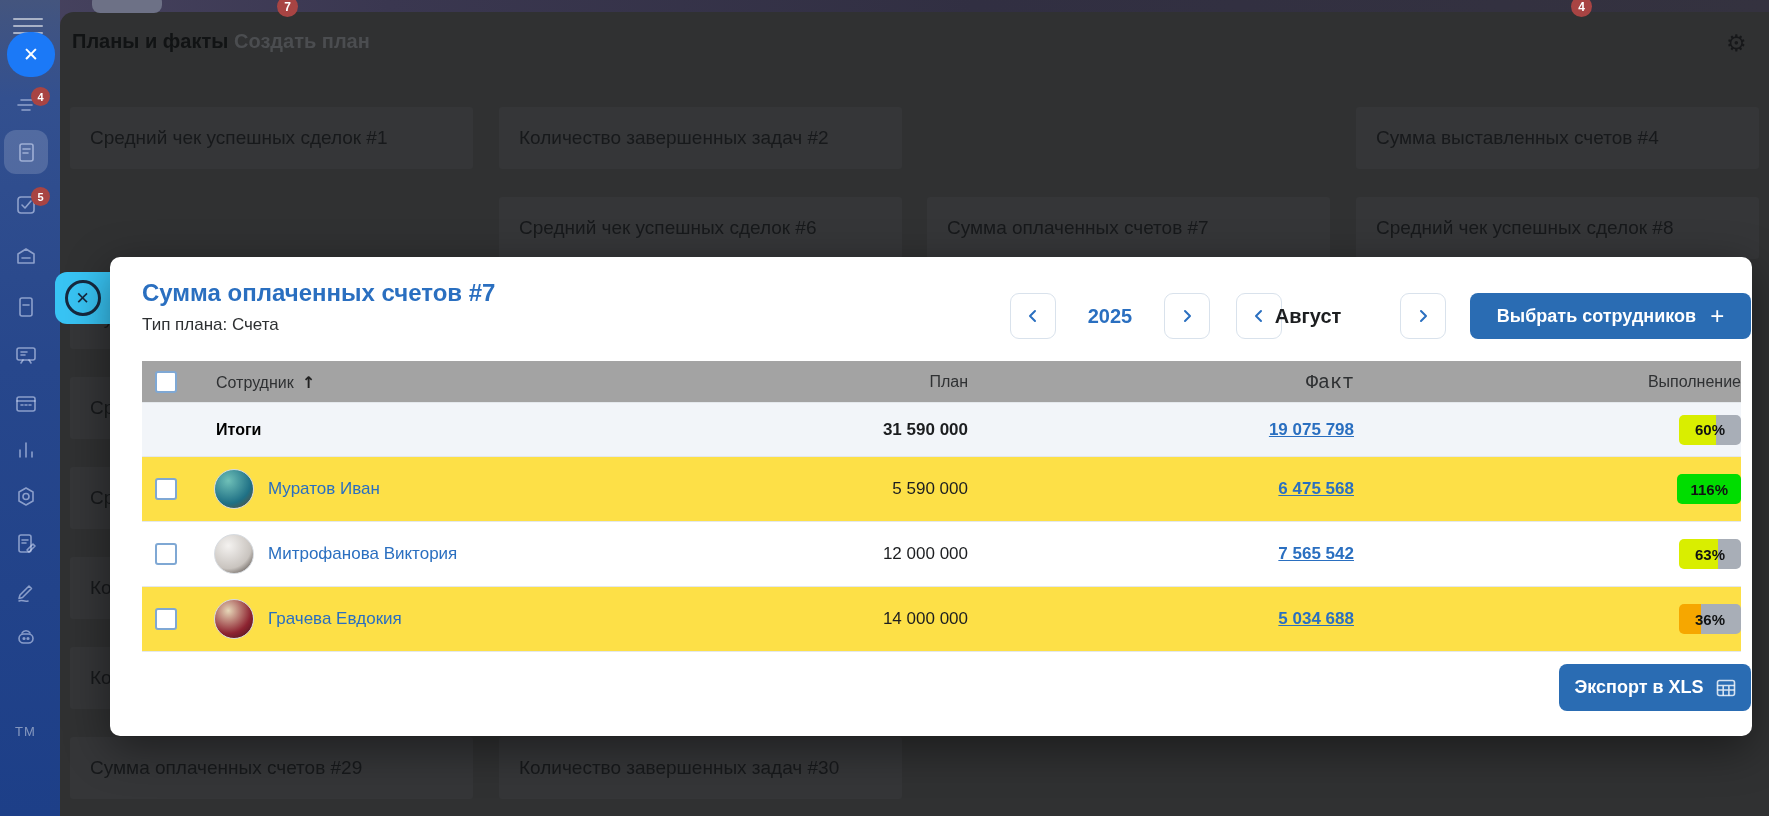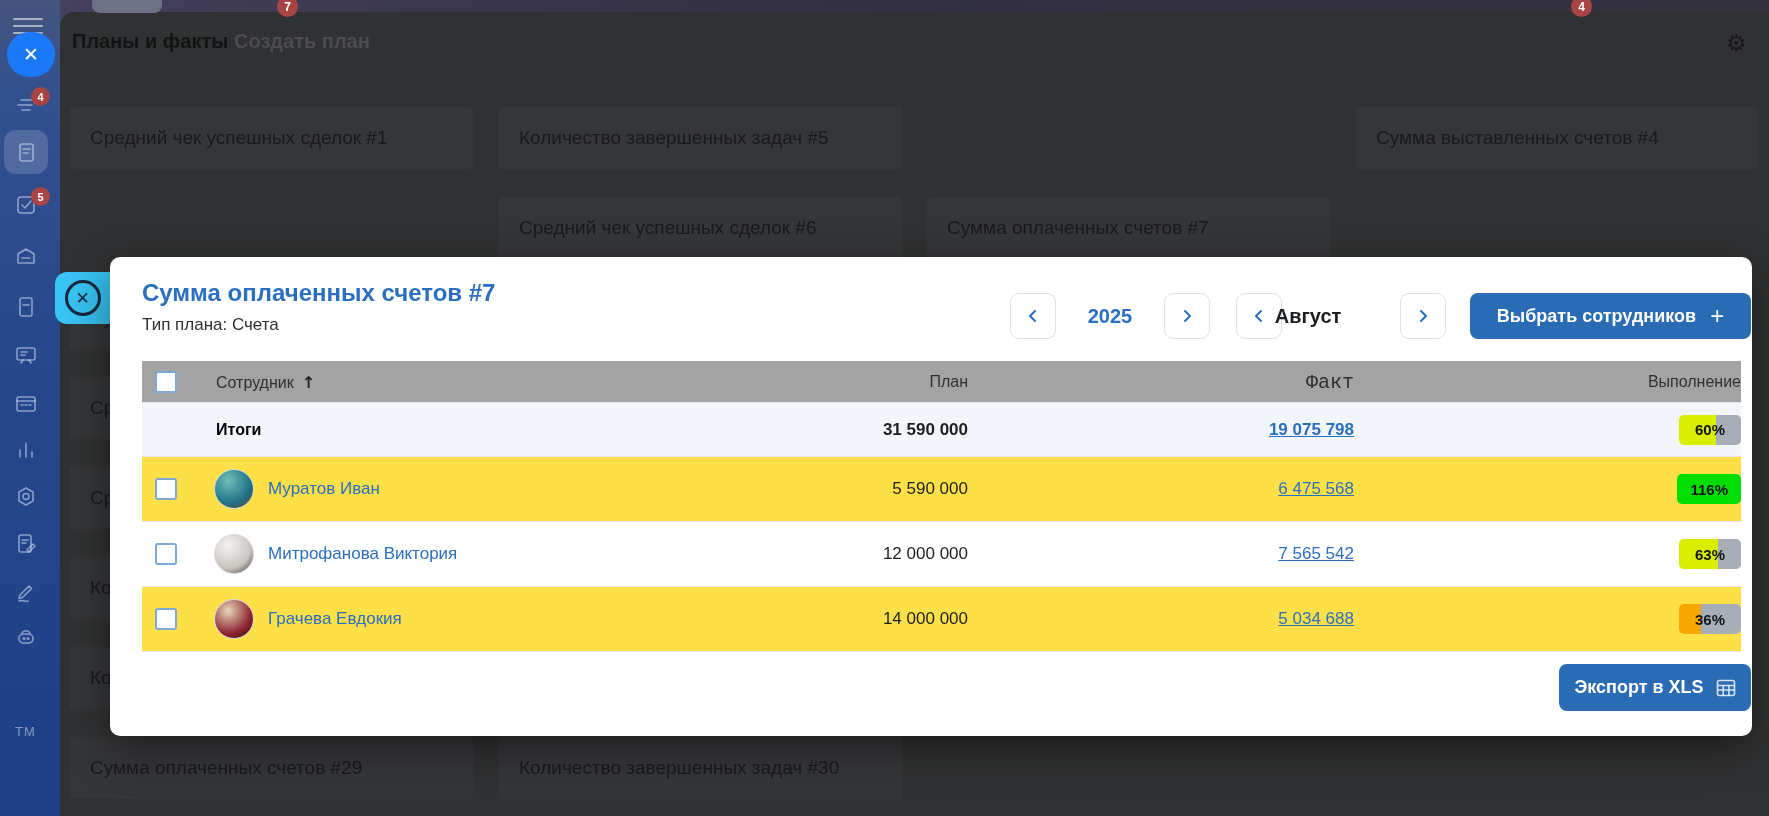--- a/index.html
+++ b/index.html
@@ -77,21 +77,21 @@
   .totals { height:54px; background:#f2f5f9; font-weight:700; }
   .erow { height:65px; }
   .erow.alt { background:#fde047; }
   .checkbox { position:absolute; left:13px; top:50%; transform:translateY(-50%);
               width:22px; height:22px; border:2px solid #7fa8d4; border-radius:3px;
               background:#fff; cursor:pointer; }
   .col-emp { position:absolute; left:74px; top:50%; transform:translateY(-50%); }
   .sort-arrow { font-weight:700; color:#222; margin-left:8px; font-family:"DejaVu Sans",sans-serif; }
   .num { position:absolute; top:50%; transform:translateY(-50%); font-size:17px; color:#1c1e20; }
   .col-plan { right:773px; } .col-fact { right:387px; } .col-done { right:0; }
-  .link { color:#2a6fc0; text-decoration:underline; cursor:pointer; }
+  .link { color:#2a6fc0; text-decoration:underline; cursor:pointer;font-weight:bold; }
   .avatar { position:absolute; left:72px; top:50%; transform:translateY(-50%);
             width:40px; height:40px; border-radius:50%; border:1px solid #d7dbe0; }
   .emp-name { position:absolute; left:126px; top:50%; transform:translateY(-50%);
               font-size:17px; color:#2a6fc0; cursor:pointer; }
   .pct { position:absolute; right:0; top:50%; transform:translateY(-50%); height:30px;
          min-width:62px; padding:0 13px; border-radius:5px; display:flex; align-items:center;
          justify-content:center; font-size:15px; font-weight:600; color:#101213; }
 </style>
 </head>
 <body>
@@ -101,25 +101,26 @@
   <div class="top-fragment"></div>
   <div class="noti-badge" style="left:277px; top:-4px;">7</div>
   <div class="noti-badge" style="left:1571px; top:-4px;">4</div>
 
   <div class="panel">
     <div class="appbar-tab tab-active">Планы и факты</div>
     <div class="appbar-tab tab-inactive">Создать план</div>
     <div class="gear">⚙</div>
 
     <div class="card" style="left:10px;  top:95px;">Средний чек успешных сделок #1</div>
-    <div class="card" style="left:439px; top:95px;">Количество завершенных задач #5</div>
+    <div class="card" style="left:439px; top:95px;">Количество завершенных задач #2</div>
     <div class="card" style="left:1296px;top:95px;">Сумма выставленных счетов #4</div>
 
     <div class="card" style="left:439px; top:185px;">Средний чек успешных сделок #6</div>
     <div class="card" style="left:867px; top:185px;">Сумма оплаченных счетов #7</div>
+    <div class="card" style="left:1296px;top:185px;">Средний чек успешных сделок #8</div>
 
     <div class="card" style="left:10px; top:275px; width:48px;">Су</div>
     <div class="card" style="left:10px; top:365px; width:48px;">Ср</div>
     <div class="card" style="left:10px; top:455px; width:48px;">Ср</div>
     <div class="card" style="left:10px; top:545px; width:48px;">Ко</div>
     <div class="card" style="left:10px; top:635px; width:48px;">Ко</div>
 
     <div class="card" style="left:10px;  top:725px;">Сумма оплаченных счетов #29</div>
     <div class="card" style="left:439px; top:725px;">Количество завершенных задач #30</div>
   </div>

